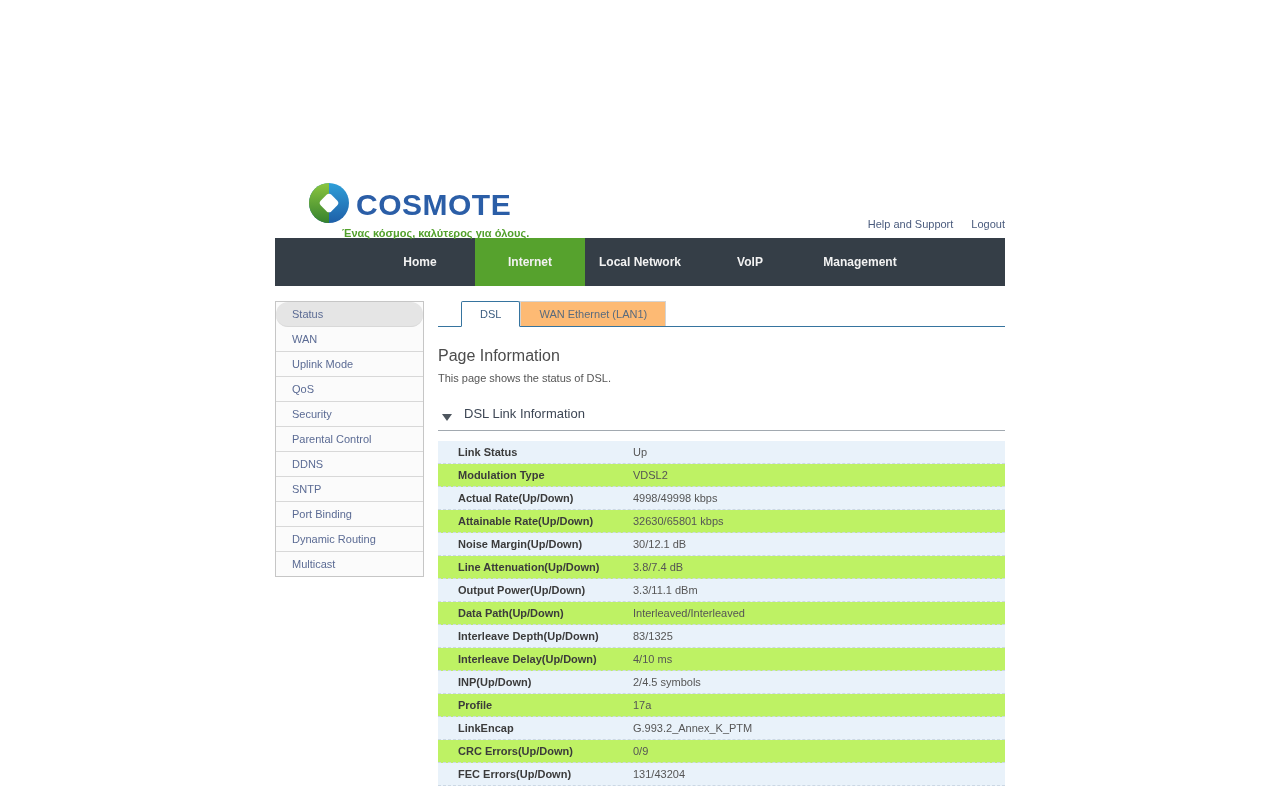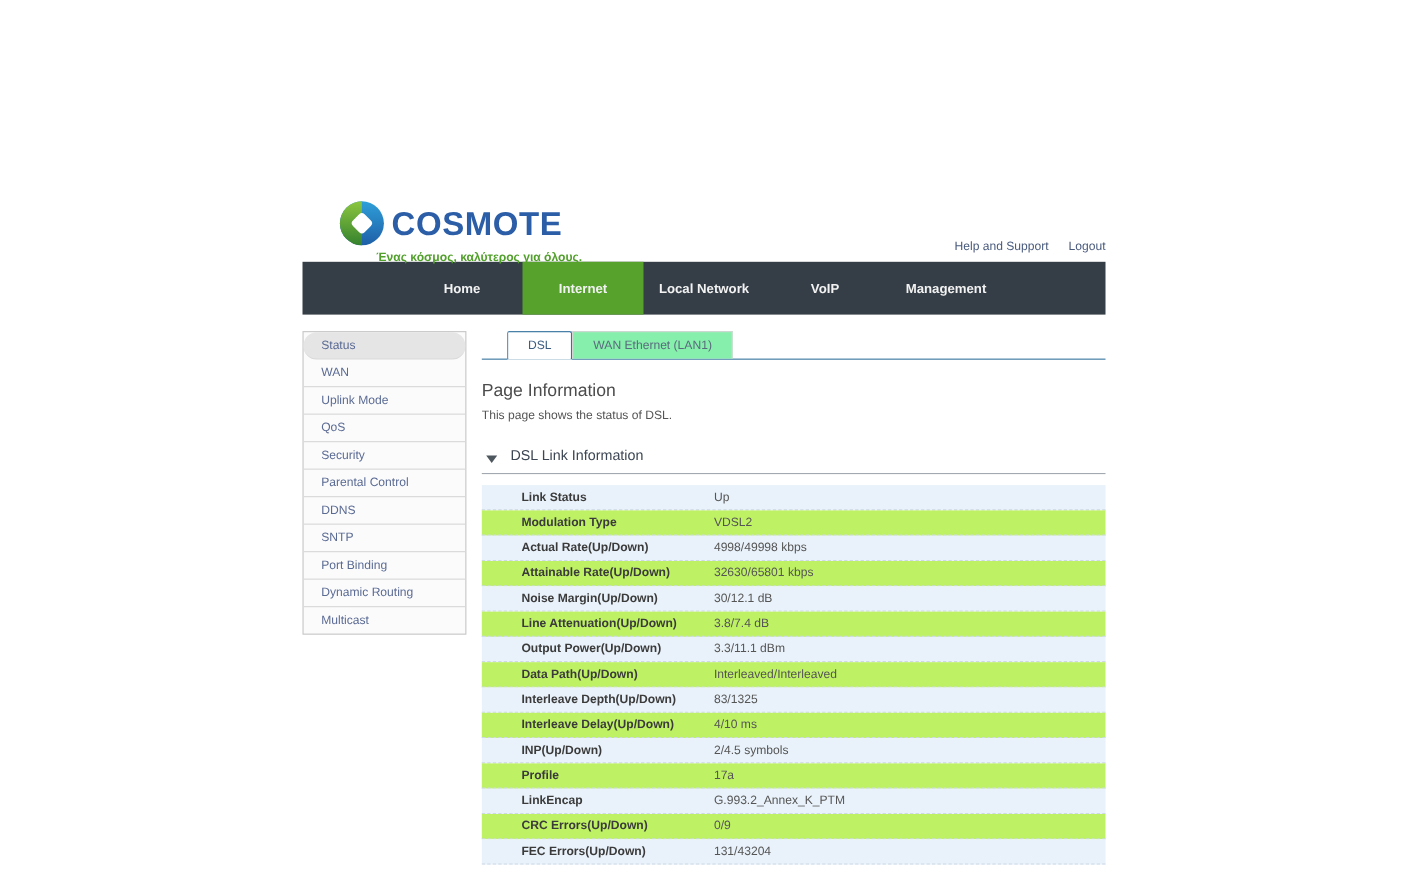--- a/index.html
+++ b/index.html
@@ -32,36 +32,36 @@
   .side-item { font-size: 11px; color: #5b6b94; padding: 6px 8px 6px 16px; border-bottom: 1px solid #d8d8d8; cursor: pointer; }
   .side-item:last-child { border-bottom: none; }
   .side-item.active { background: #e5e5e5; border-radius: 12px; }
 
   .content { flex: 1; margin-left: 14px; }
 
   
   .tabs { display: flex; align-items: flex-start; border-bottom: 1px solid #36749f; padding-left: 23px; }
   .tab { font-size: 11px; line-height: 24px; height: 25px; padding: 0 18px; cursor: pointer; }
   .tab.active { background: #fff; border: 1px solid #36749f; border-bottom: 1px solid #fff; color: #3c5d80; height: 26px; margin-bottom: -1px; border-radius: 2px 2px 0 0; text-align: right; }
-  .tab.inactive { background: #86efac; border: 1px solid #d4d4d4; border-bottom: none; color: #5a6b7d; }
+  .tab.inactive { background: #fdba74; border: 1px solid #d4d4d4; border-bottom: none; color: #5a6b7d; }
 
   
   .page-title { margin: 20px 0 0 0; font-size: 16px; font-weight: normal; color: #4c4c4c; }
   .page-desc { margin: 7px 0 0 0; font-size: 11px; color: #555; }
 
   
   .section-header { margin-top: 22px; display: flex; align-items: flex-end; padding: 0 0 9px 4px; border-bottom: 1px solid #a2a9b0; }
   .arrow-down { width: 0; height: 0; border-left: 5px solid transparent; border-right: 5px solid transparent; border-top: 7px solid #4e565e; margin-right: 12px; cursor: pointer; flex: none; }
   .section-title { font-size: 13px; color: #3d4654; }
 
   
   .info-table { margin-top: 10px; }
   .t-row { display: flex; align-items: center; height: 23px; border-bottom: 1px dashed #ccd8e4; font-size: 11px; background: #bef264; }
   .t-row:nth-child(odd) { background: #e9f2fa; }
-  .t-label { width: 175px; margin-left: 36px; font-weight: bold; color: #3b3b3b; flex: none; }
+  .t-label { width: 175px; margin-left: 20px; font-weight: bold; color: #3b3b3b; flex: none; }
   .t-value { color: #555; }
 </style>
 </head>
 <body>
 
 <div class="wrapper">
 
   <div class="header-row">
     <div>
       <div class="logo-top">

